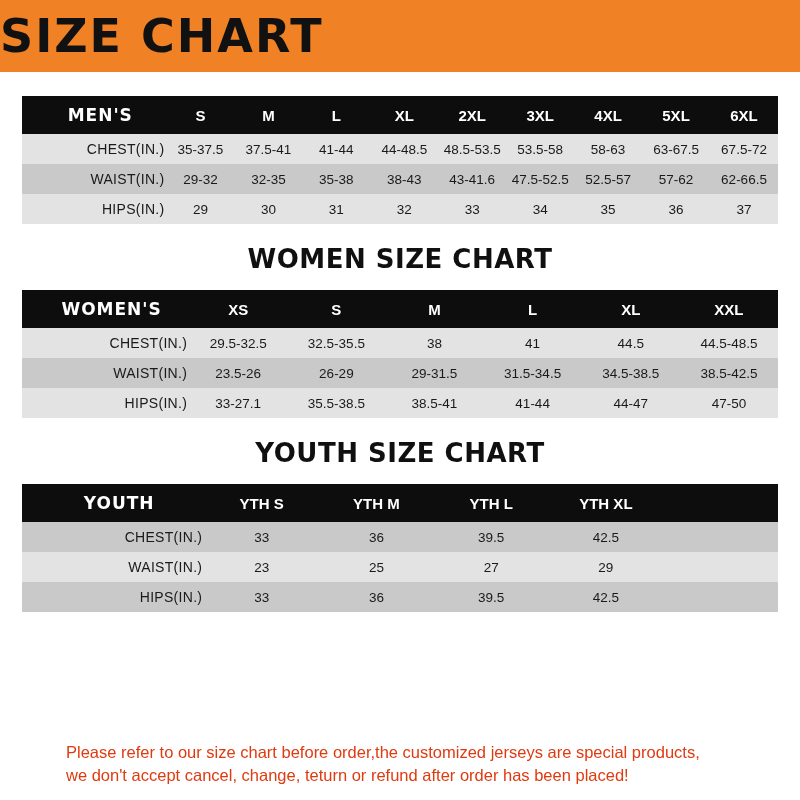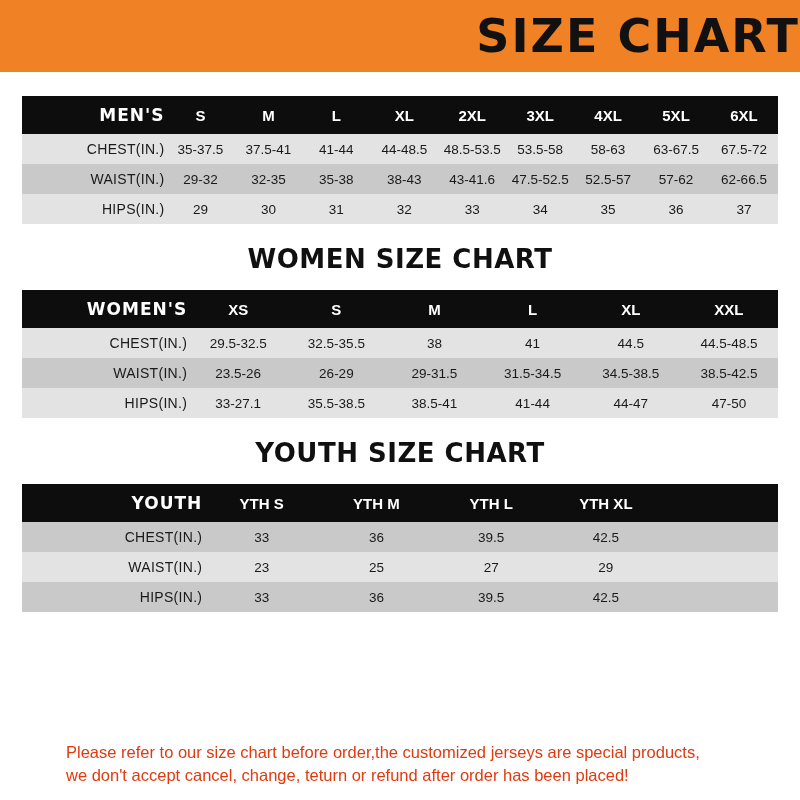--- a/index.html
+++ b/index.html
@@ -21,21 +21,21 @@
     box-sizing: border-box;
     display: flex;
     flex-direction: column;
   }
   
   .banner {
     height: 72px;
     background: #f08124;
     display: flex;
     align-items: center;
-    justify-content: flex-end;
+    justify-content: flex-start;
     flex: none;
   }
   .banner-title {
     font-family: "DejaVu Sans", sans-serif;
     font-weight: bold;
     font-size: 46px;
     letter-spacing: 2px;
     color: #111111;
     line-height: 1;
   }
@@ -64,21 +64,21 @@
     color: #ffffff;
     font-size: 15px;
     font-weight: bold;
     padding: 9px 2px;
     text-align: center;
   }
   table.size-table thead th.rowhead {
     font-family: "DejaVu Sans", sans-serif;
     font-size: 17px;
     letter-spacing: 1px;
-    text-align: right;
+    text-align: center;
     padding-left: 14px;
   }
   table.size-table tbody td {
     font-size: 13.5px;
     color: #1a1a1a;
     text-align: center;
     padding: 7px 2px;
   }
   table.size-table tbody td.rowhead {
     text-align: right;

